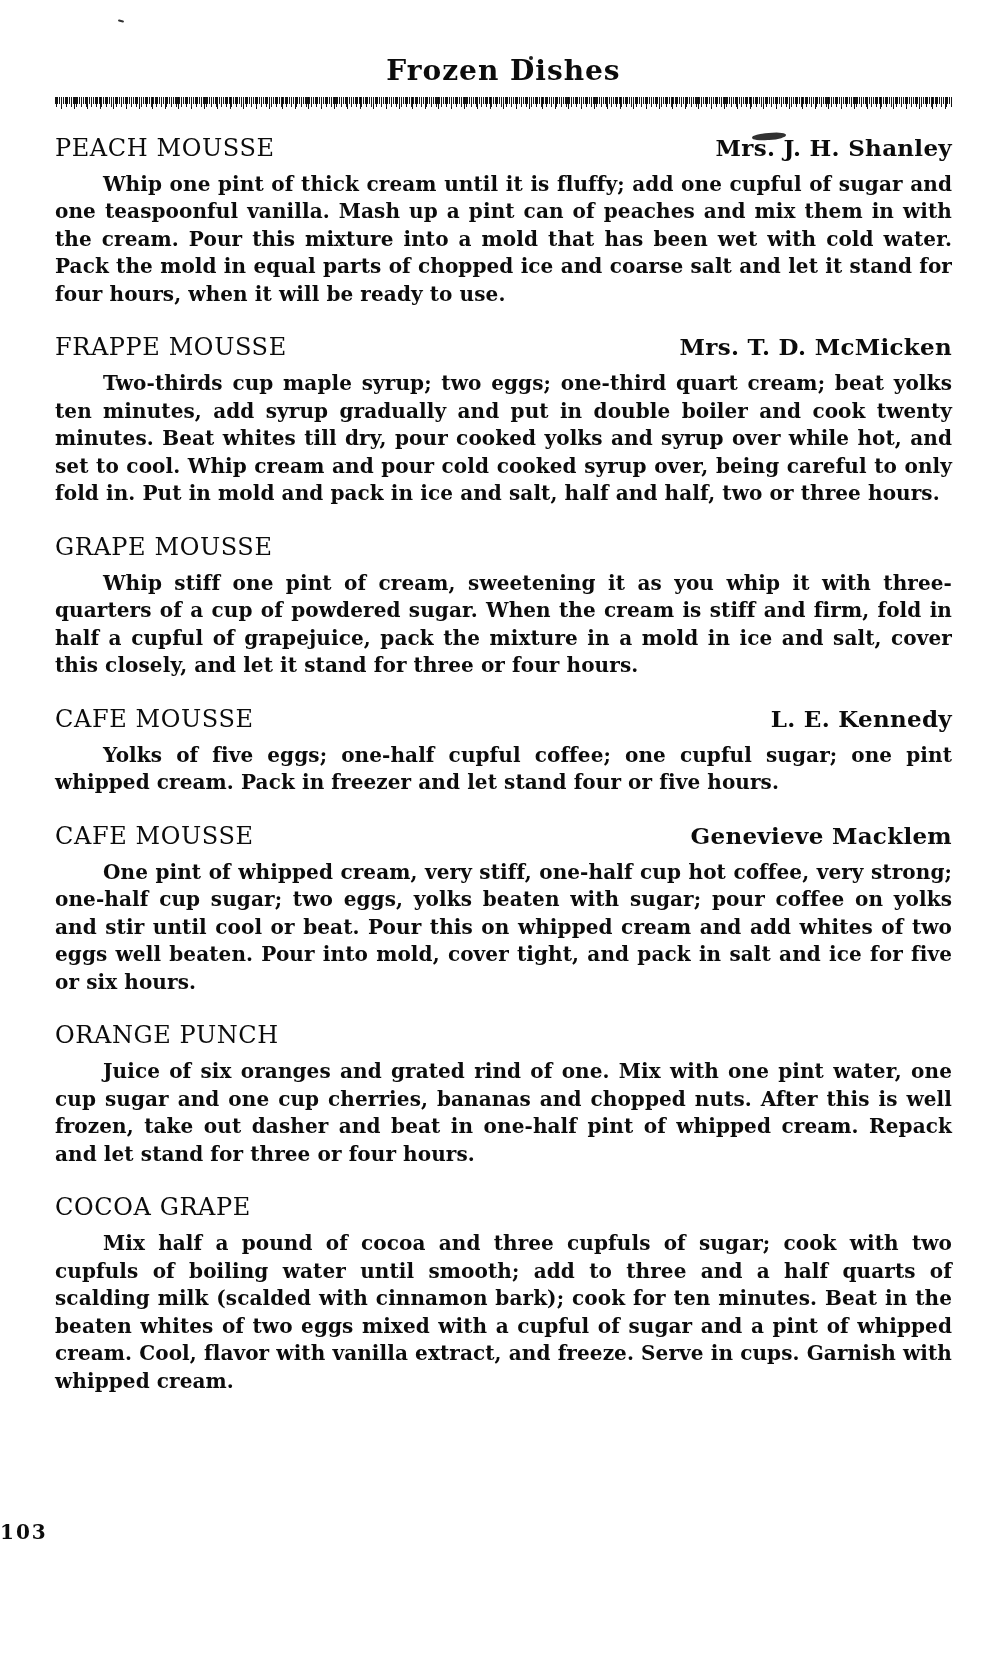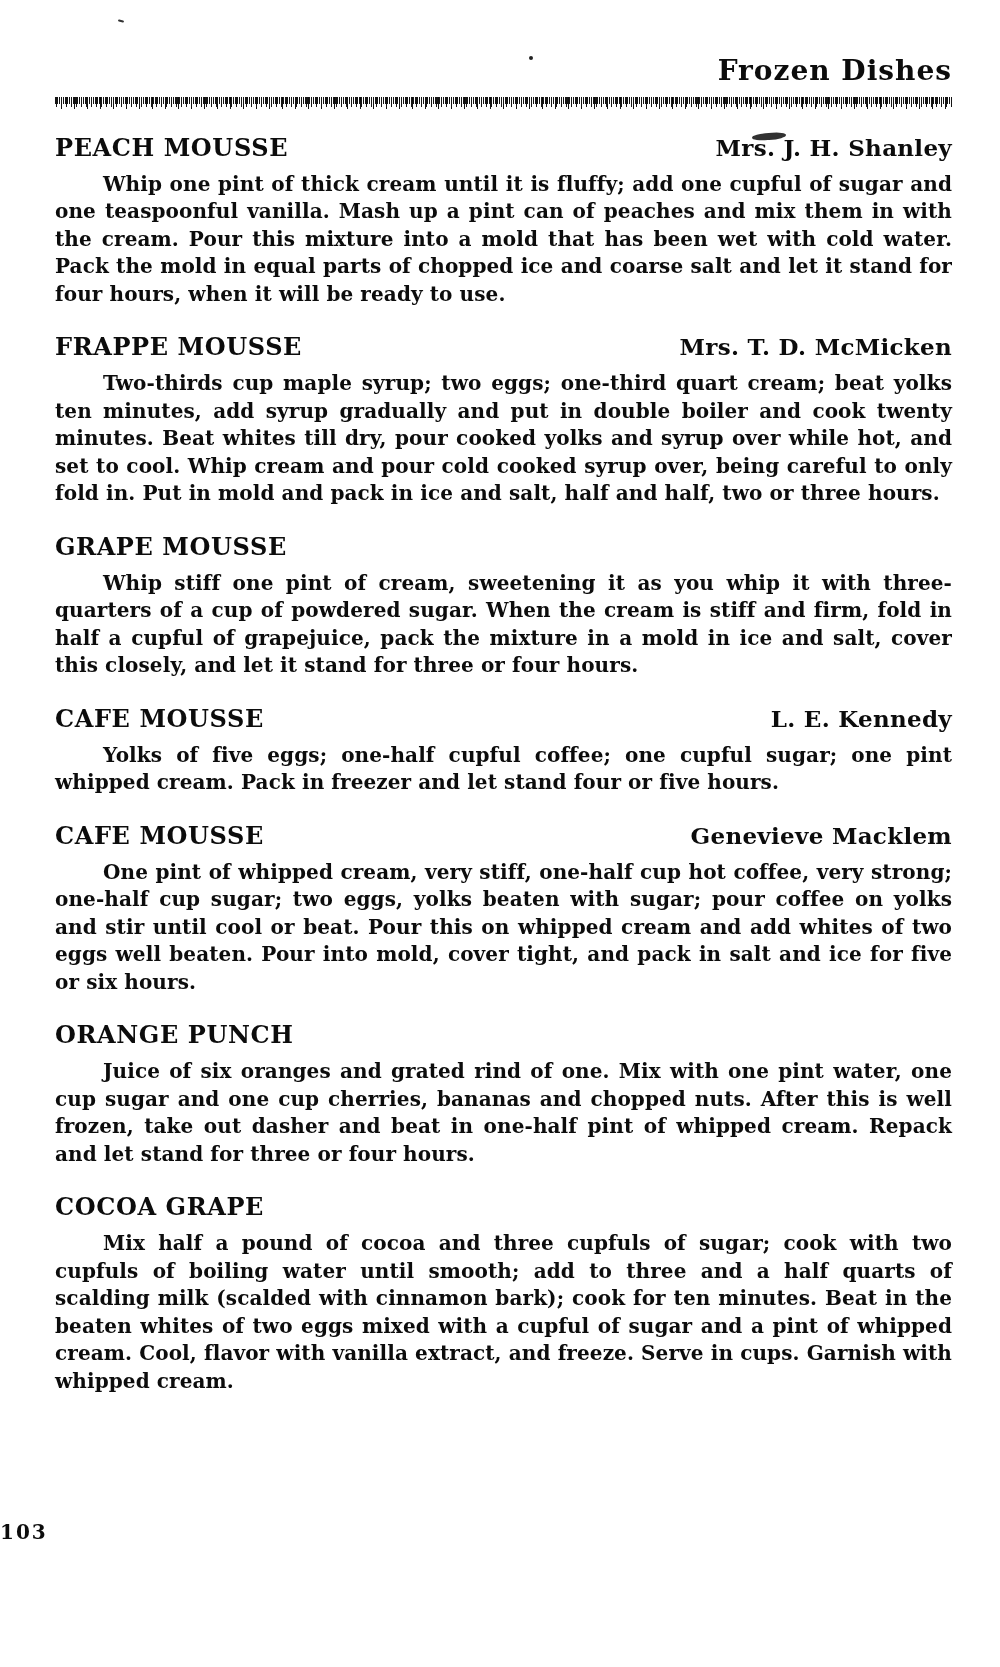--- a/index.html
+++ b/index.html
@@ -14,21 +14,21 @@
     margin: 0 auto;
     background: #ffffff;
     color: #0c0c0c;
     font-family: "DejaVu Serif", "Liberation Serif", serif;
     overflow: hidden;
     box-sizing: border-box;
     padding: 0 48px 0 55px;
   }
   .running-head {
     margin-top: 54px;
-    text-align: right;
+    text-align: center;
     font-size: 28px;
     font-weight: bold;
     letter-spacing: 1px;
     line-height: 1.2;
   }
   .deco-rule {
     margin-top: 9px;
     height: 12px;
     background:
       repeating-linear-gradient(90deg, #151515 0 1px, transparent 1px 2px) 0 0 / 100% 7px no-repeat,
@@ -40,21 +40,21 @@
   }
   .recipe-head {
     display: flex;
     justify-content: space-between;
     align-items: baseline;
     line-height: 30px;
   }
   .recipe-title {
     margin: 0;
     font-size: 24px;
-    font-weight: bold;
+    font-weight: normal;
     letter-spacing: 0.6px;
     white-space: nowrap;
   }
   .recipe-attr {
     font-size: 23px;
     font-weight: bold;
     letter-spacing: 0.3px;
     white-space: nowrap;
   }
   .recipe-body {

